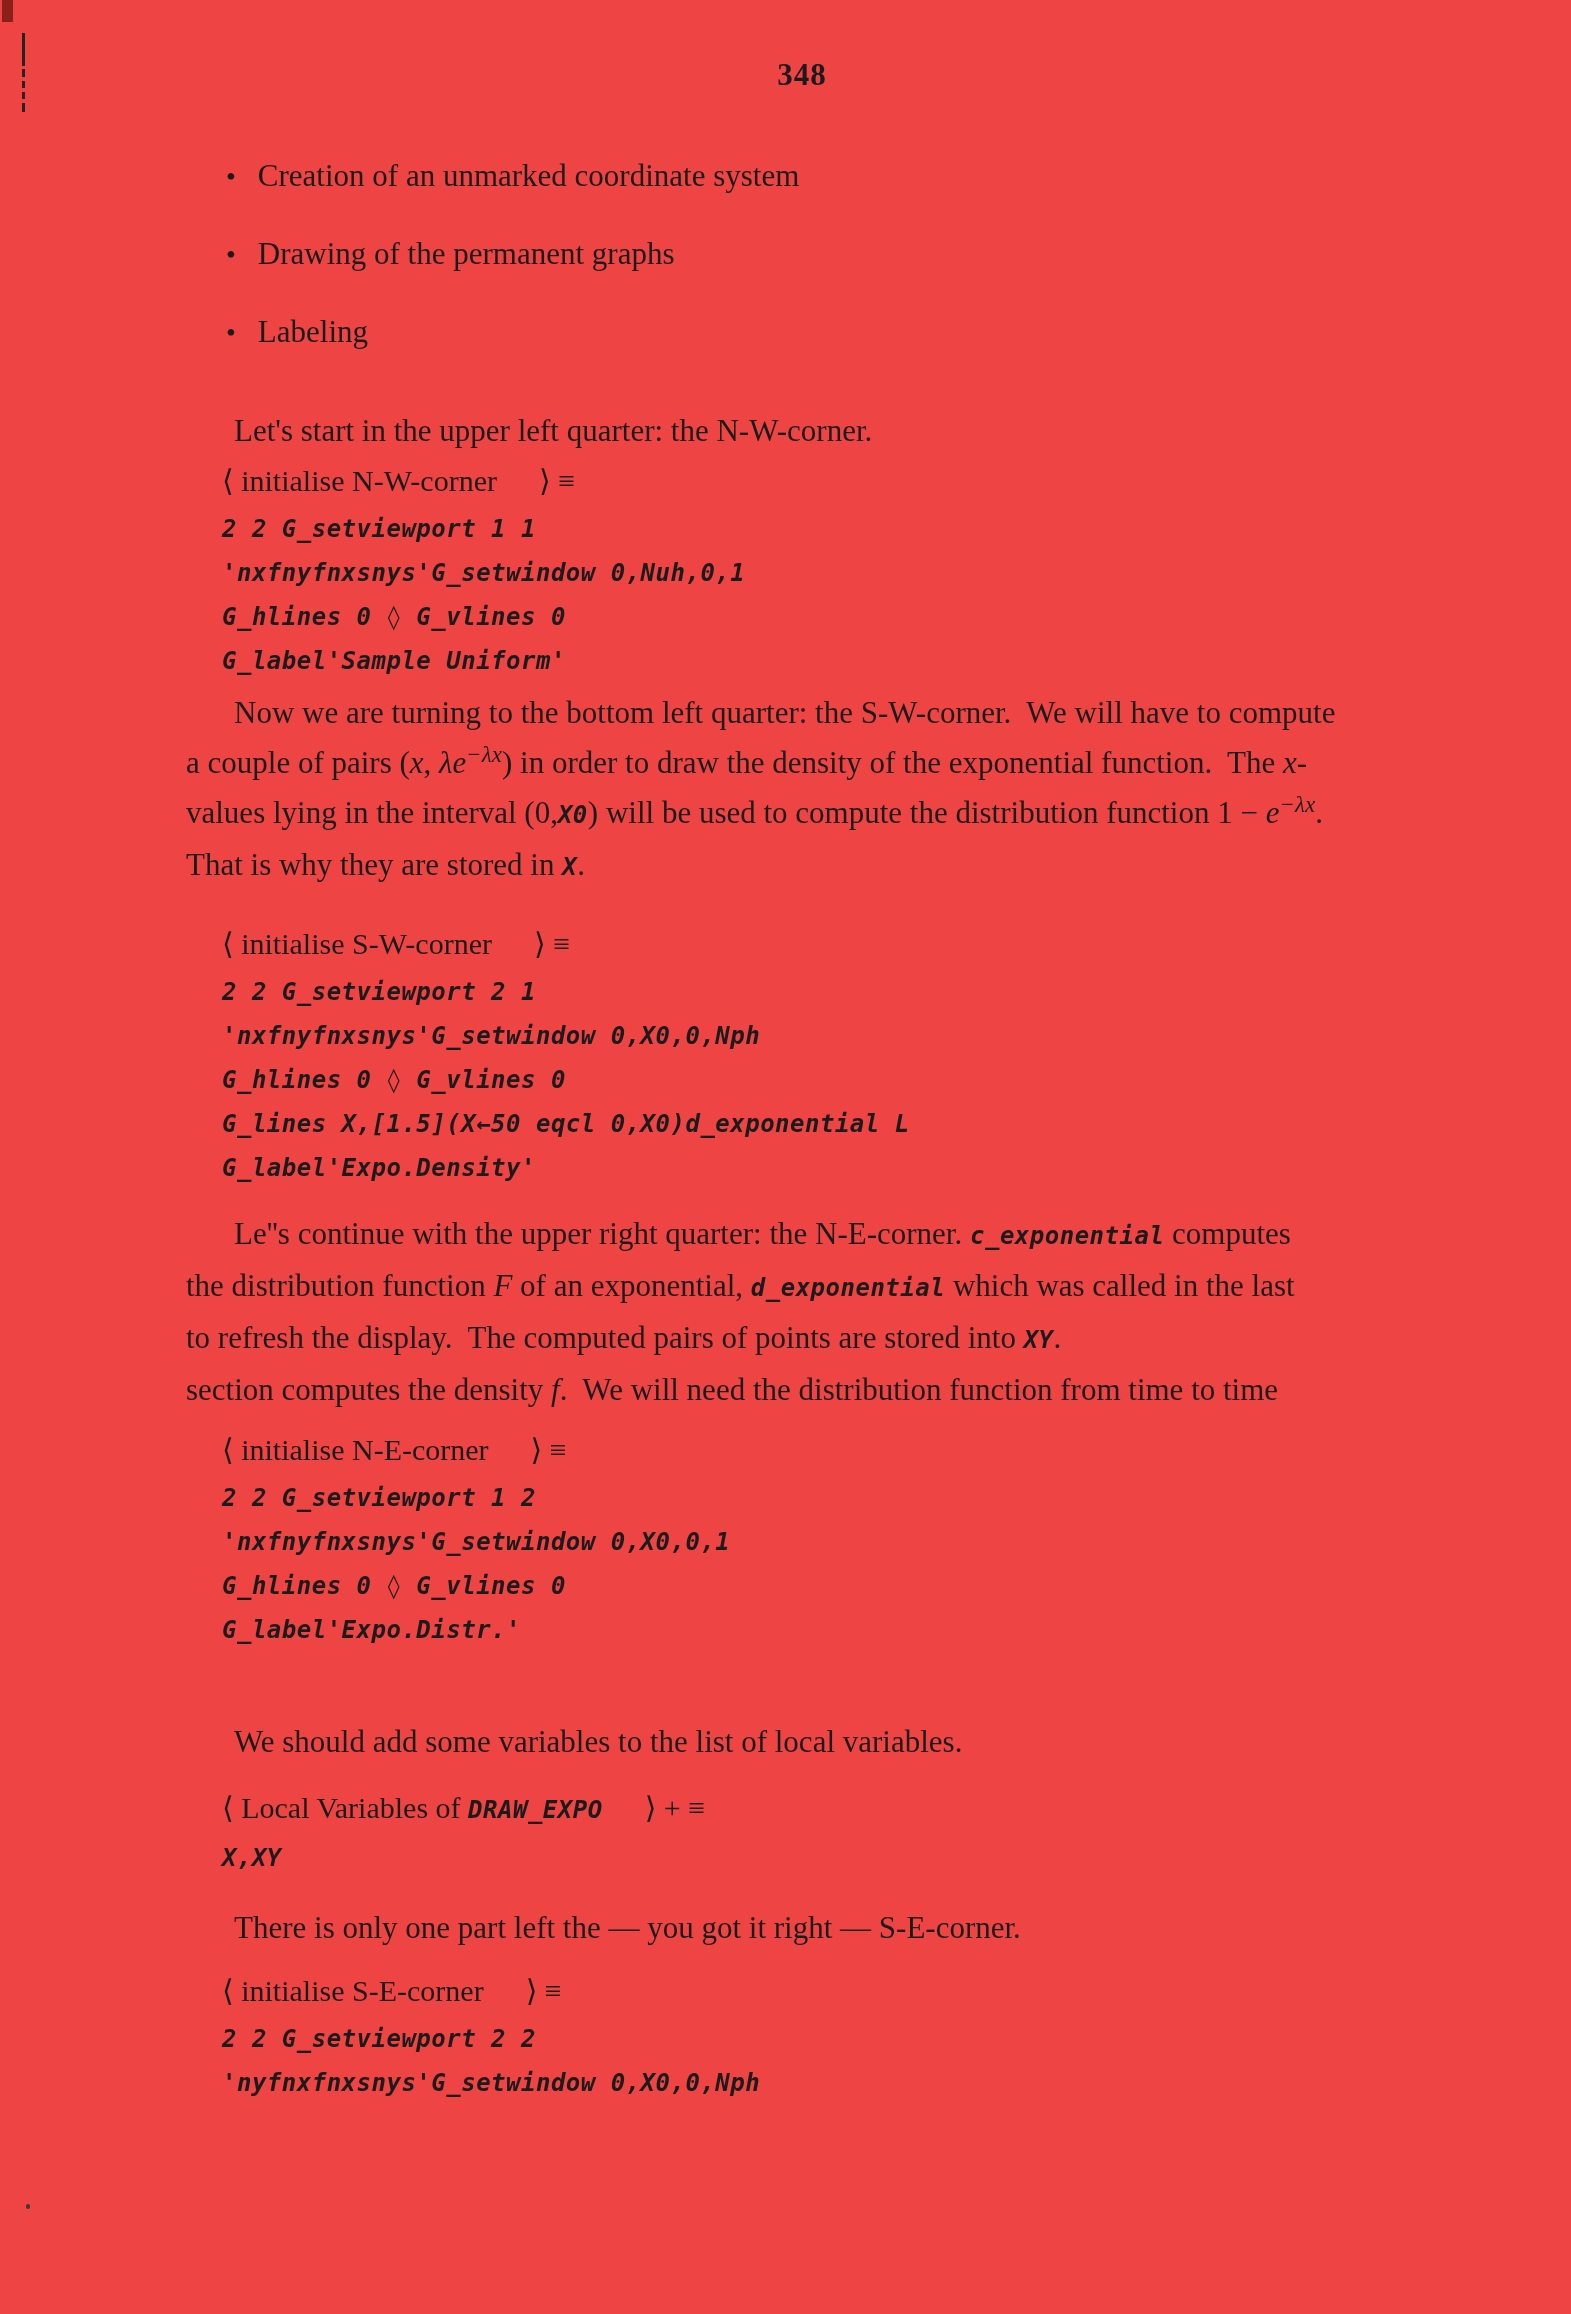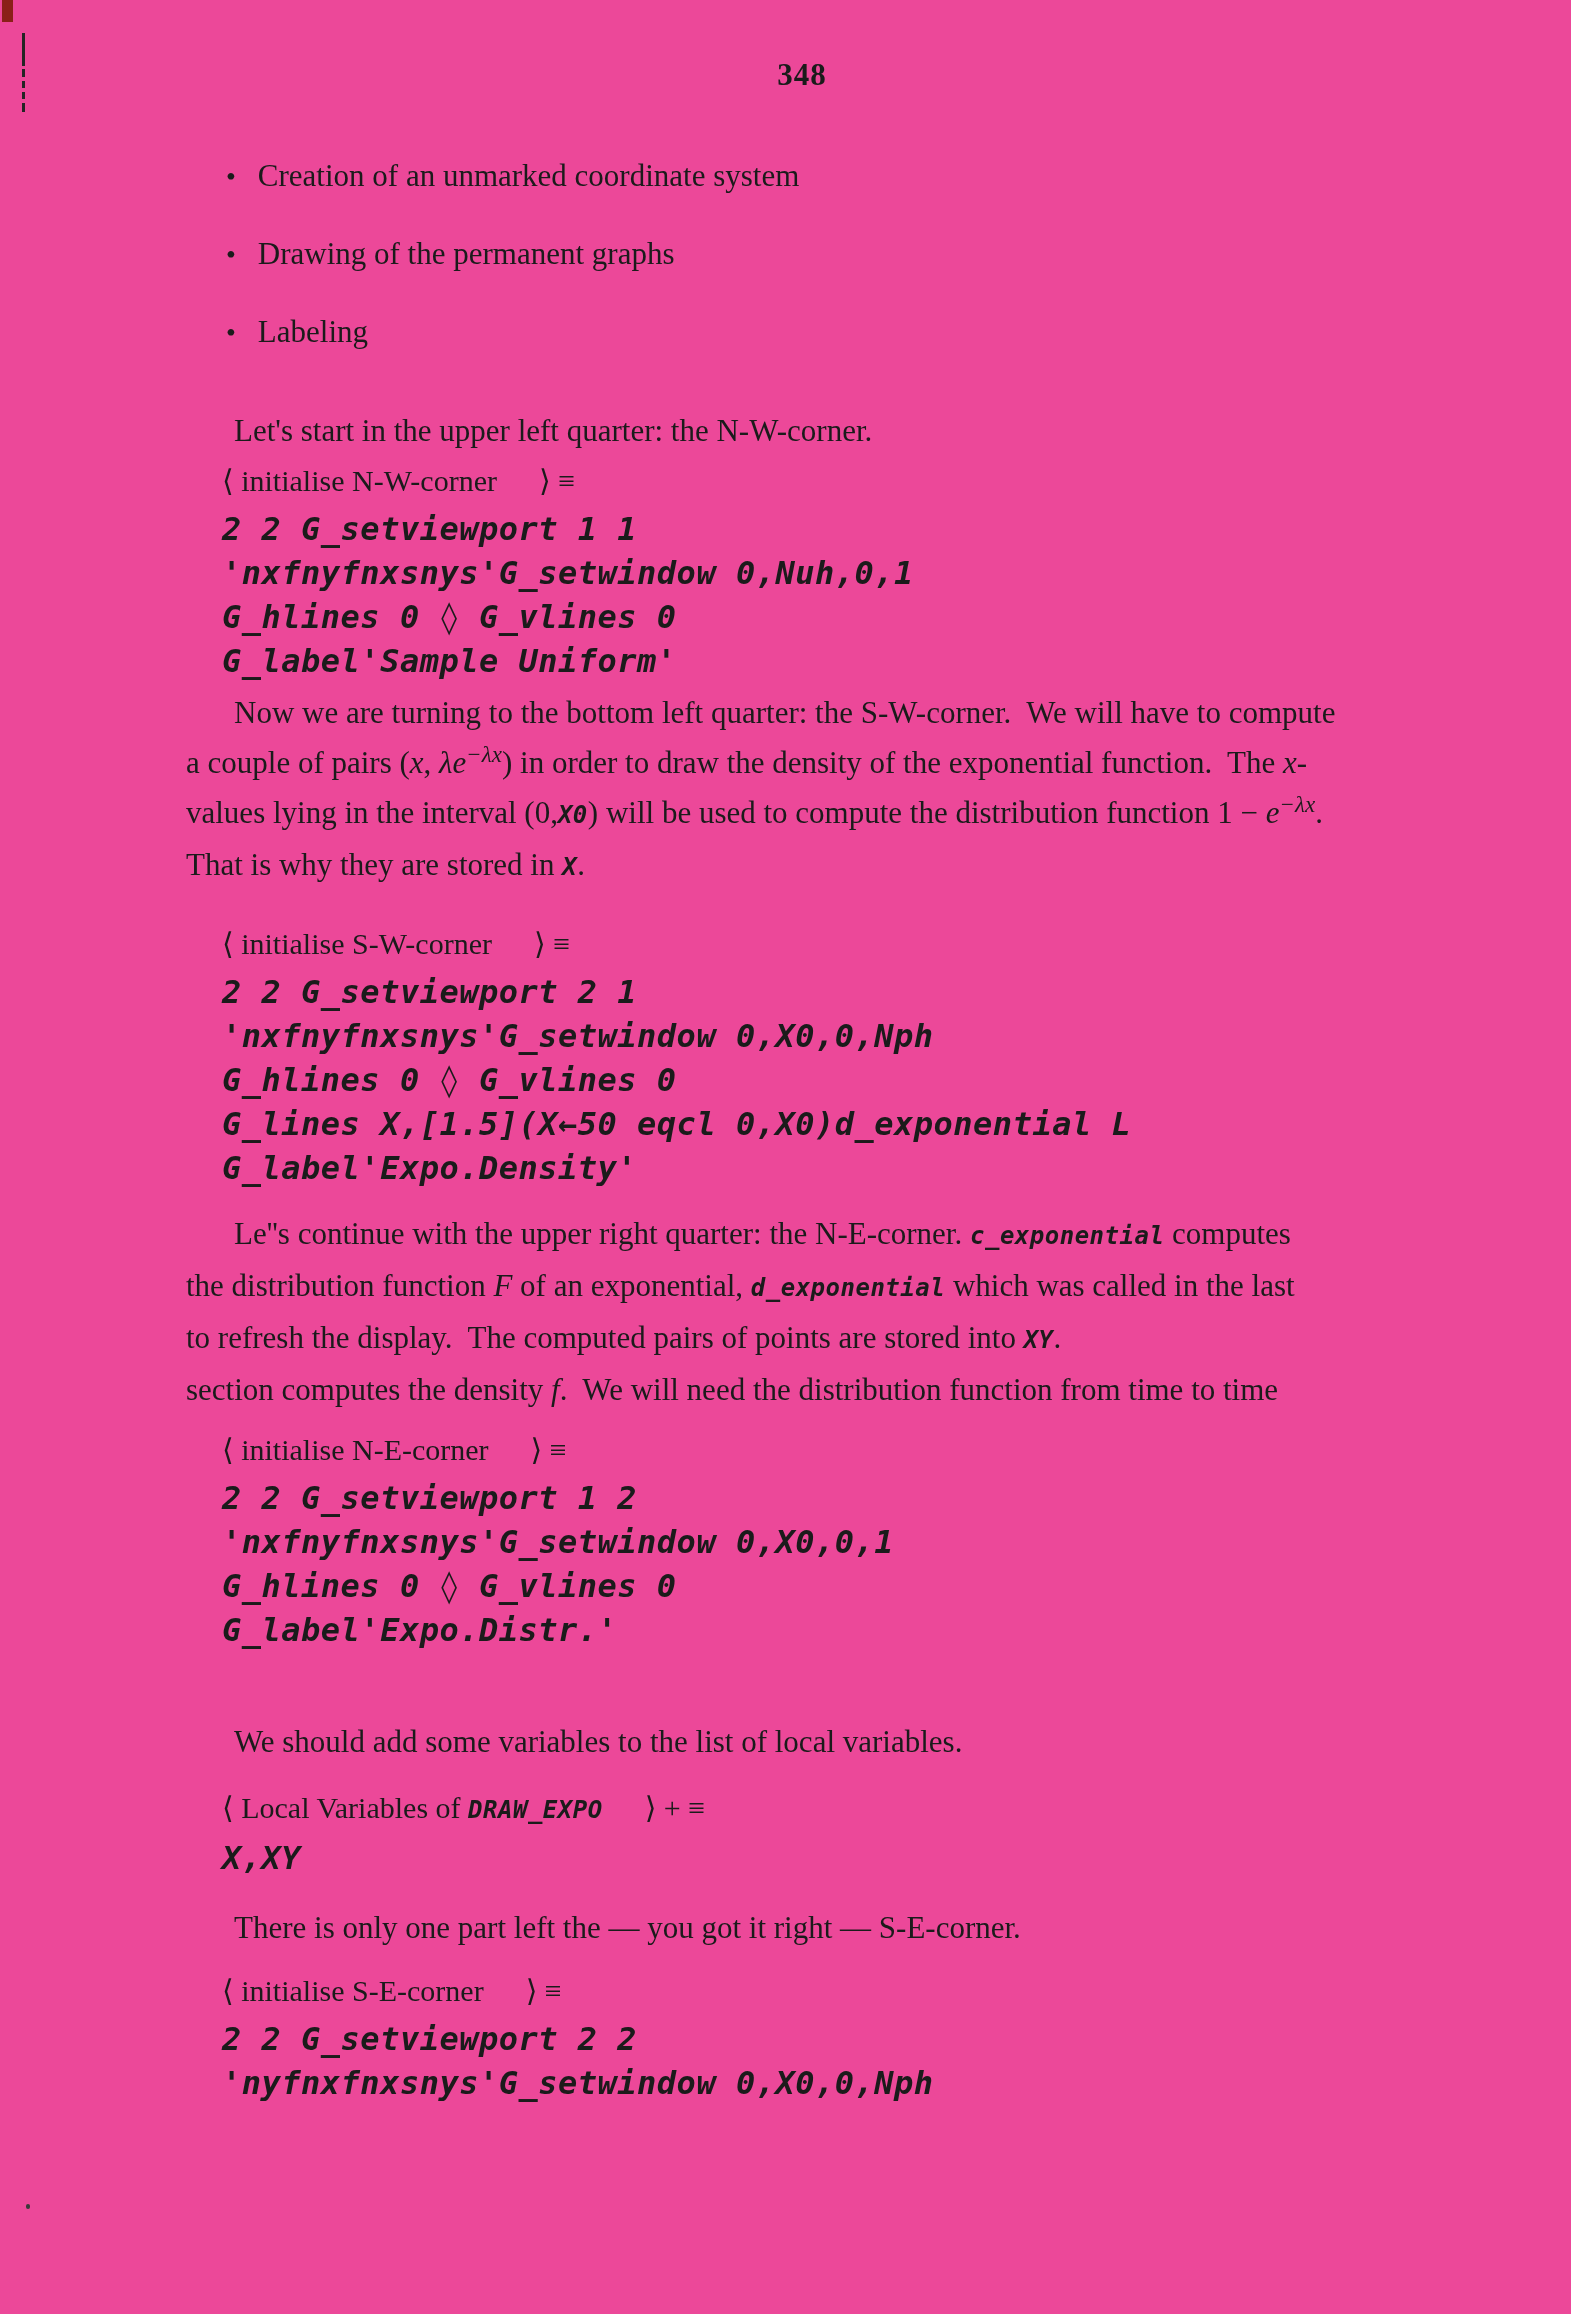--- a/index.html
+++ b/index.html
@@ -50,28 +50,28 @@
   }
   sup.seg-sup{font-size:23px;font-style:italic;line-height:0;}
   .seg-he{margin-left:42px;}
 
   
   .chunk-header{font-size:30px;line-height:44px;white-space:pre;}
   .code-block{margin-top:4px;}
   .code-line{
     font-family:"DejaVu Sans Mono","Liberation Mono",monospace;
     font-weight:bold;font-style:italic;
-    font-size:32px;line-height:44px;
+    font-size:24px;line-height:44px;
     letter-spacing:0.5px;white-space:pre;
   }
 </style>
 </head>
 <body>
 
-<div class="page" style="background: #ec4899; color: rgb(27, 27, 27); text-decoration: underline;">
+<div class="page" style="background: #ef4444; color: rgb(27, 27, 27); text-decoration: underline;">
 
   <div class="abs corner-mark" style="background: rgb(138, 32, 24);"></div>
   <div class="abs mline m1"></div>
   <div class="abs mline m2"></div>
   <div class="abs mline m3"></div>
   <div class="abs mline m4"></div>
   <div class="abs mline m5"></div>
   <div class="abs speck"></div>
 
   <div class="abs page-number">348</div>

